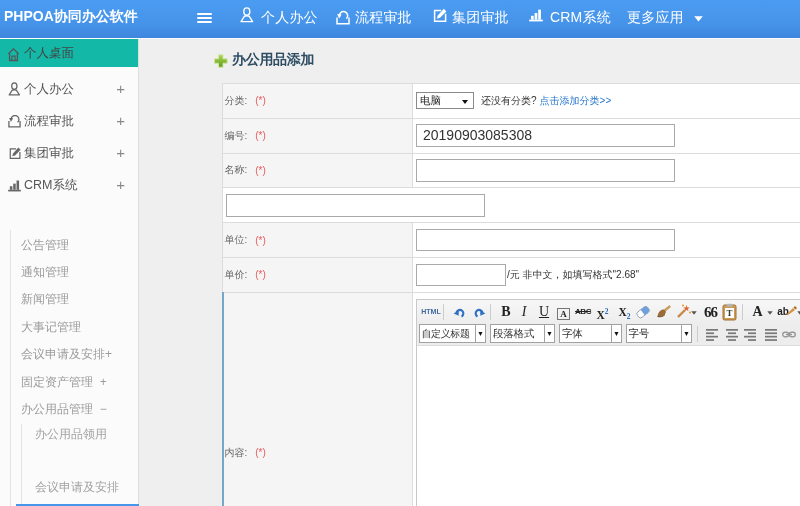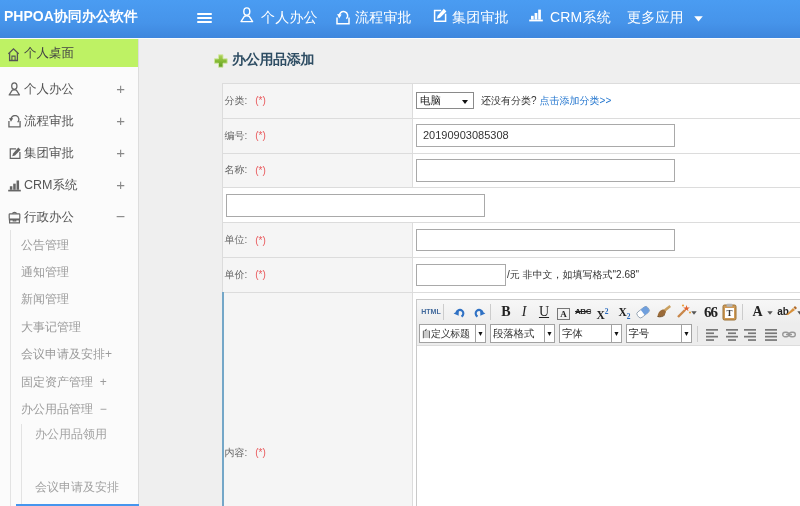--- a/index.html
+++ b/index.html
@@ -19,21 +19,21 @@
 .ssitem{position:absolute;left:35px;font-size:12px;color:#a2a2a2;height:26px;line-height:26px}
 .micon{position:absolute;left:8px}
 
 #title{left:232px;top:51px;color:#2e4d63;font-size:14px;font-weight:bold;height:16px;line-height:16px;letter-spacing:-0.3px}
 
 #ftable{left:222px;top:83px;width:578px;height:423px;border-left:1px solid #dcdcdc;border-top:1px solid #dcdcdc}
 .frow{position:relative;width:700px;height:34.8px;border-bottom:1px solid #dcdcdc;display:flex}
 .flabel{width:190px;background:#f5f5f5;border-right:1px solid #dcdcdc;display:flex;align-items:center;padding-left:1.5px;font-size:10px;color:#666;flex:none}
 .fval{flex:1;background:#fff;display:flex;align-items:center}
 .req{color:#e9595c;margin-left:8px;font-size:10px}
-.inp{margin-left:3px;width:259px;height:22.5px;border:1px solid #a9a9a9;background:#fff;font-size:11px;color:#333;line-height:21px;padding-left:6px}
+.inp{margin-left:3px;width:259px;height:22.5px;border:1px solid #a9a9a9;background:#fff;font-size:14px;color:#333;line-height:21px;padding-left:6px}
 
 .ti{position:absolute;top:0;height:24px;line-height:24px;text-align:center;color:#222}
 .tserif{font-family:"Liberation Serif",serif}
 .tsep{position:absolute;top:4px;width:1px;height:16px;background:#ccc}
 .tic{position:absolute}
 .tdd{position:absolute;top:0.5px;height:19px;background:#fff;border:1px solid #a2a2a2;font-size:10.5px;color:#333;white-space:nowrap;overflow:hidden}
 .tdd span{display:inline-block;padding-left:2px;line-height:17.5px;font-size:10.5px;letter-spacing:-0.2px}
 .tdd i{position:absolute;right:0;top:0;width:10px;height:100%;border-left:1px solid #a2a2a2;font-style:normal;font-size:7px;line-height:17px;text-align:center;color:#111;background:#fff}
 </style>
 </head>
@@ -77,21 +77,21 @@
   <div class="navtx abs" style="left:627px">更多应用</div>
   <svg class="abs" style="left:694px;top:16px" width="9" height="6" viewBox="0 0 9 6">
     <path d="M0.2 0.2 H8.8 L4.5 5.4 Z" fill="#fff"></path>
   </svg>
 </div>
 
 <div class="abs" style="left:0;top:37.5px;width:800px;height:1.5px;background:#fafcfe"></div>
 
 <div id="sidebar" class="abs">
 
-  <div class="mitem" style="top:0px;height:28px;line-height:28px;background:#bef264;color:#444">
+  <div class="mitem" style="top:0px;height:28px;line-height:28px;background:#14b8a6;color:#444">
     <svg class="micon" style="top:9px" width="11" height="14" viewBox="0 0 11 14">
       <path d="M0.4 5.8 L5.5 0.9 L10.6 5.8" fill="none" stroke="#555" stroke-width="1.3"></path>
       <path d="M1.6 5 V12.5 H9.4 V5" fill="none" stroke="#555" stroke-width="1.3"></path>
       <path d="M3.9 12.5 V8.1 H7.1 V12.5" fill="none" stroke="#555" stroke-width="1.1"></path>
     </svg>
     <span class="mtx">个人桌面</span>
   </div>
   <div class="mitem" style="top:36px">
     <svg class="micon" style="top:7px" width="13" height="15" viewBox="0 0 14 17">
       <ellipse cx="6.8" cy="4.6" rx="3" ry="3.7" fill="none" stroke="#666" stroke-width="1.4"></ellipse>
@@ -119,31 +119,20 @@
   </div>
   <div class="mitem" style="top:132px">
     <svg class="micon" style="top:8px" width="13" height="13" viewBox="0 0 14 14">
       <rect x="0.2" y="11.6" width="13.6" height="1.8" fill="#666"></rect>
       <rect x="2" y="7.8" width="2.7" height="3.8" fill="#666"></rect>
       <rect x="5.6" y="5" width="2.7" height="6.6" fill="#666"></rect>
       <rect x="9.2" y="1.6" width="2.7" height="10" fill="#666"></rect>
     </svg>
     <span class="mtx">CRM系统</span>
       <span class="plus">+</span>
-  </div>
-  <div class="mitem" style="top:164px">
-    <svg class="micon" style="top:8px" width="13" height="13" viewBox="0 0 13 13">
-      <path d="M4.6 2.8 C4.6 1 8.4 1 8.4 2.8" fill="none" stroke="#666" stroke-width="1.2"></path>
-      <rect x="1.2" y="2.8" width="10.6" height="5.2" rx="0.8" fill="none" stroke="#666" stroke-width="1.2"></rect>
-      <path d="M0.8 8.7 H12.2" stroke="#666" stroke-width="1.5"></path>
-      <path d="M1.6 8.7 V11.8 H11.4 V8.7" fill="none" stroke="#666" stroke-width="1.2"></path>
-      <path d="M5.2 8.7 V9.9 H7.8 V8.7" fill="none" stroke="#666" stroke-width="1.1"></path>
-    </svg>
-    <span class="mtx">行政办公</span>
-      <span class="plus" style="font-size:16px">−</span>
   </div>
 
   <div class="abs" style="left:10px;top:191px;width:1px;height:276px;background:#e3e3e3"></div>
   <div class="sitem" style="top:193px">公告管理</div>
   <div class="sitem" style="top:220px">通知管理</div>
   <div class="sitem" style="top:247px">新闻管理</div>
   <div class="sitem" style="top:274.5px">大事记管理</div>
   <div class="sitem" style="top:302px">会议申请及安排+</div>
   <div class="sitem" style="top:329.5px">固定资产管理&nbsp;&nbsp;+</div>
   <div class="sitem" style="top:357px">办公用品管理&nbsp;&nbsp;−</div>

